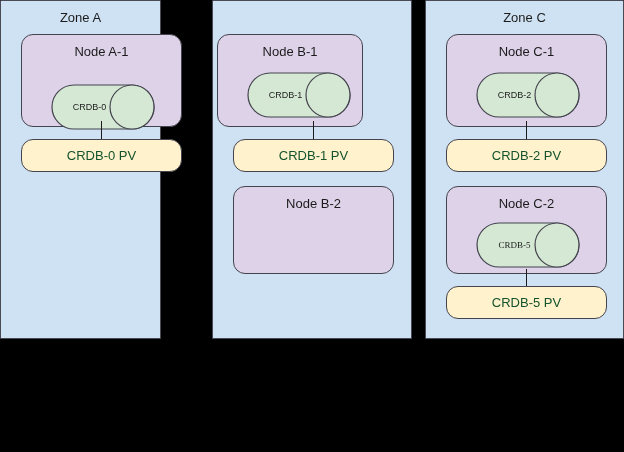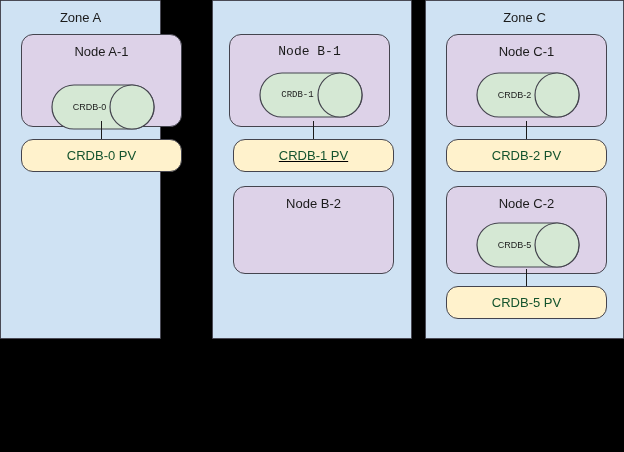--- a/index.html
+++ b/index.html
@@ -134,35 +134,35 @@
 
     <div class="conn" style="left:100px; top:120px; height:20px;"></div>
 
     <div class="pv" style="left:20px; top:138px; width:161px; height:33px;">
       <span class="pv-label">CRDB-0 PV</span>
     </div>
   </div>
 
   <div class="zone" style="left:212px; top:0px; width:200px; height:339px;">
 
-    <div class="node" style="left:16px; top:33px; width:161px; height:93px;font-family:Liberation Mono, monospace;">
+    <div class="node" style="left:4px; top:33px; width:146px; height:93px;">
       <div class="node-title">Node B-1</div>
 
       <div class="cyl" style="left:29px; top:37px; width:104px; height:46px;">
         <svg width="104" height="46" viewBox="0 0 104 46">
           <path d="M 23,1 H 81 A 22,22 0 0 1 81,45 H 23 A 22,22 0 0 1 23,1 Z" fill="#d5e8d4" stroke="#44444e" stroke-width="1.2"></path>
           <ellipse cx="81" cy="23" rx="22" ry="22" fill="#d5e8d4" stroke="#44444e" stroke-width="1.2"></ellipse>
         </svg>
         <div class="cyl-label">CRDB-1</div>
       </div>
     </div>
 
     <div class="conn" style="left:100px; top:120px; height:20px;"></div>
 
-    <div class="pv" style="left:20px; top:138px; width:161px; height:33px;text-decoration:underline;">
+    <div class="pv" style="left:20px; top:138px; width:161px; height:33px;">
       <span class="pv-label">CRDB-1 PV</span>
     </div>
 
     <div class="node" style="left:20px; top:185px; width:161px; height:88px;">
       <div class="node-title">Node B-2</div>
     </div>
   </div>
 
   <div class="zone" style="left:425px; top:0px; width:199px; height:339px;">
     <div class="zone-title">Zone C</div>
@@ -181,21 +181,21 @@
 
     <div class="conn" style="left:100px; top:120px; height:20px;"></div>
 
     <div class="pv" style="left:20px; top:138px; width:161px; height:33px;text-align:right;">
       <span class="pv-label">CRDB-2 PV</span>
     </div>
 
     <div class="node" style="left:20px; top:185px; width:161px; height:88px;">
       <div class="node-title">Node C-2</div>
 
-      <div class="cyl" style="left:29px; top:35px; width:104px; height:46px;">
+      <div class="cyl" style="left:29px; top:35px; width:104px; height:46px;font-family:Liberation Serif, serif;">
         <svg width="104" height="46" viewBox="0 0 104 46">
           <path d="M 23,1 H 81 A 22,22 0 0 1 81,45 H 23 A 22,22 0 0 1 23,1 Z" fill="#d5e8d4" stroke="#44444e" stroke-width="1.2"></path>
           <ellipse cx="81" cy="23" rx="22" ry="22" fill="#d5e8d4" stroke="#44444e" stroke-width="1.2"></ellipse>
         </svg>
         <div class="cyl-label">CRDB-5</div>
       </div>
     </div>
 
     <div class="conn" style="left:100px; top:268px; height:19px;"></div>
 

